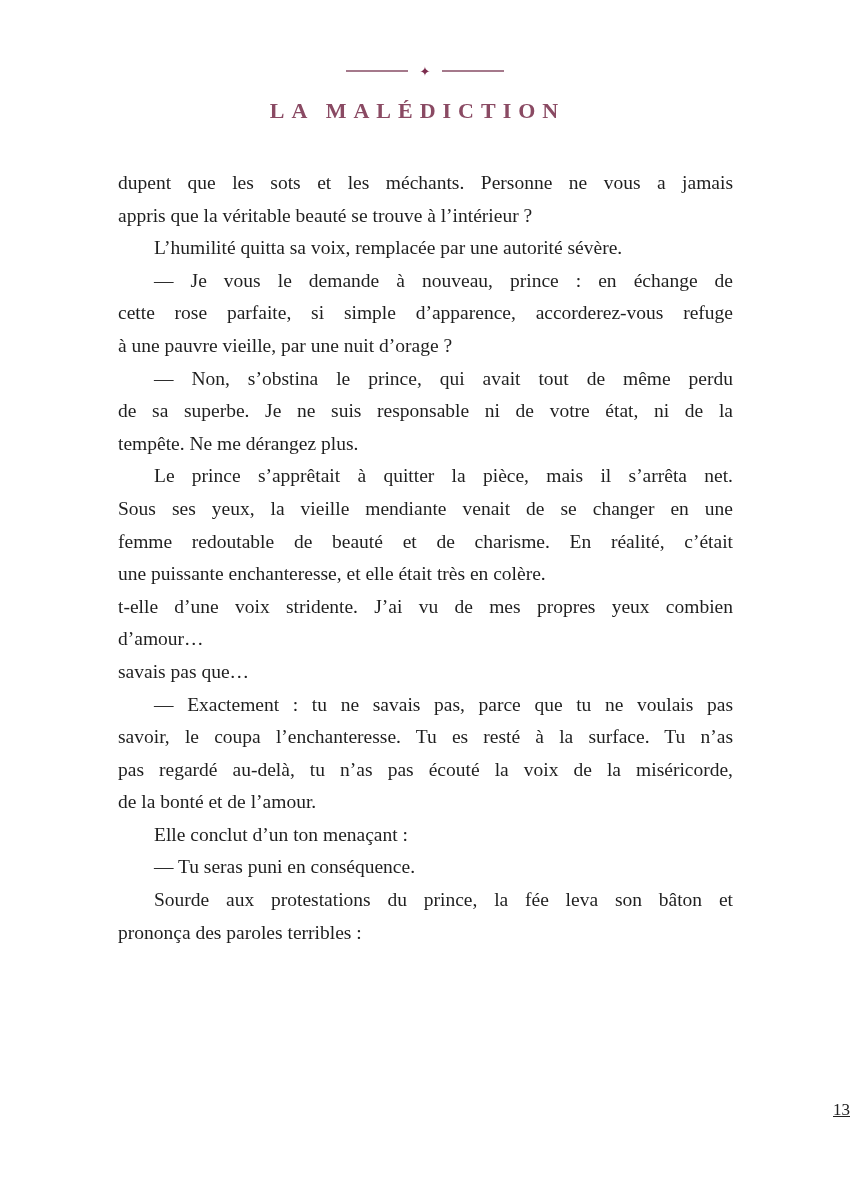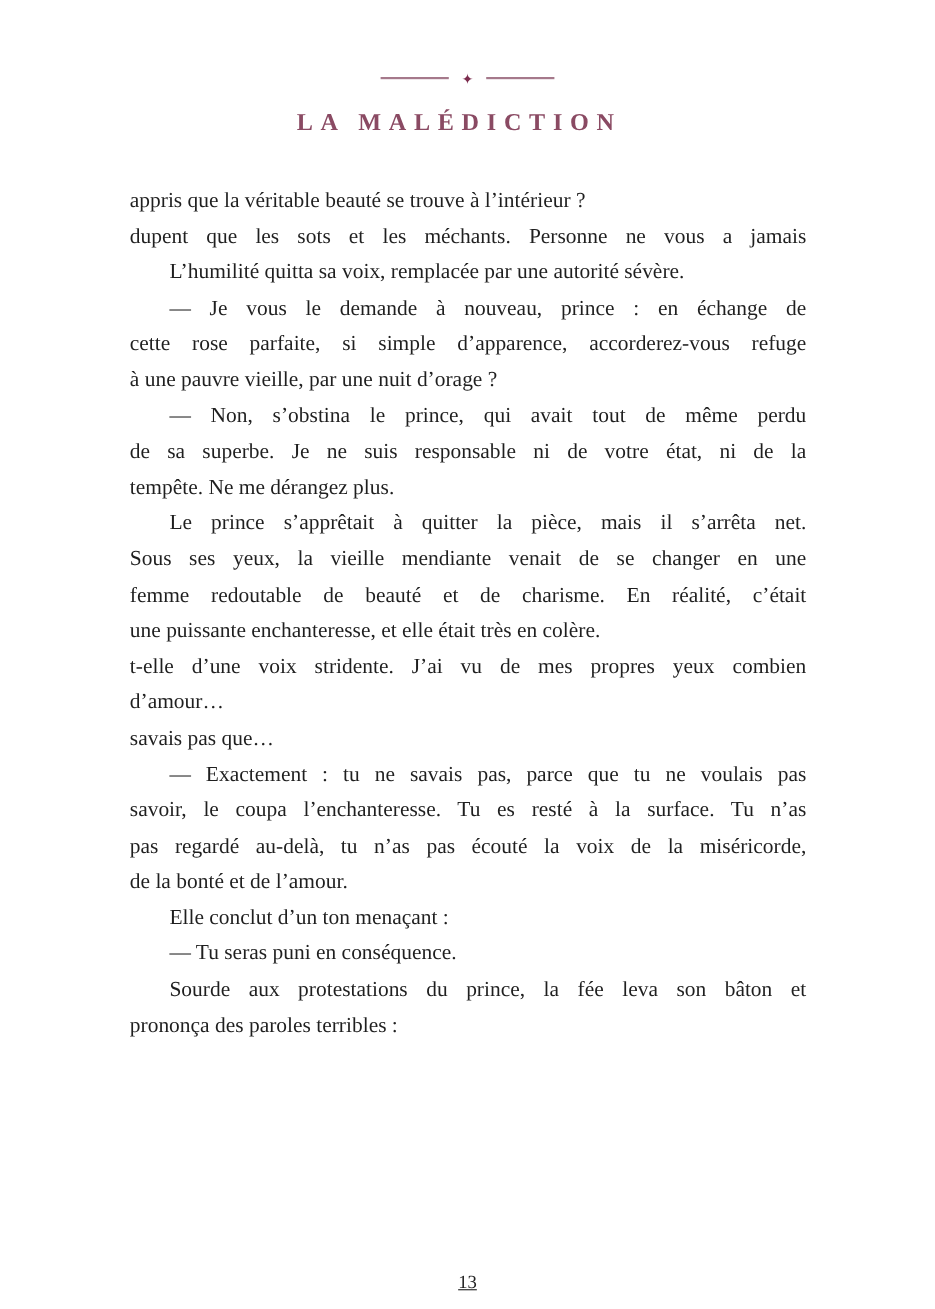--- a/index.html
+++ b/index.html
@@ -68,24 +68,24 @@
   .line.last {
     text-align-last: left;
   }
   .line.indent {
     text-indent: 36px;
   }
 
   
   .page-footer {
     position: absolute;
-    top: 1156px;
+    top: 1100px;
     left: 0;
     width: 100%;
-    text-align: center;
+    text-align: right;
     text-decoration: underline;
   }
   .page-number {
     font-size: 17px;
     color: #222222;
   }
 </style>
 </head>
 <body>
 
@@ -94,22 +94,22 @@
   <header class="chapter-header">
     <div class="ornament">
       <span class="rule"></span>
       <span class="star">✦</span>
       <span class="rule"></span>
     </div>
     <h1 class="chapter-title">LA MALÉDICTION</h1>
   </header>
 
   <main class="body-text">
+      <div class="line">dupent que les sots et les méchants. Personne ne vous a jamais</div>
       <div class="line last">appris que la véritable beauté se trouve à l’intérieur ?</div>
-      <div class="line">dupent que les sots et les méchants. Personne ne vous a jamais</div>
       <div class="line indent last">L’humilité quitta sa voix, remplacée par une autorité sévère.</div>
       <div class="line indent">— Je vous le demande à nouveau, prince : en échange de</div>
       <div class="line">cette rose parfaite, si simple d’apparence, accorderez-vous refuge</div>
       <div class="line last">à une pauvre vieille, par une nuit d’orage ?</div>
       <div class="line indent">— Non, s’obstina le prince, qui avait tout de même perdu</div>
       <div class="line">de sa superbe. Je ne suis responsable ni de votre état, ni de la</div>
       <div class="line last">tempête. Ne me dérangez plus.</div>
       <div class="line indent">Le prince s’apprêtait à quitter la pièce, mais il s’arrêta net.</div>
       <div class="line">Sous ses yeux, la vieille mendiante venait de se changer en une</div>
       <div class="line">femme redoutable de beauté et de charisme. En réalité, c’était</div>

